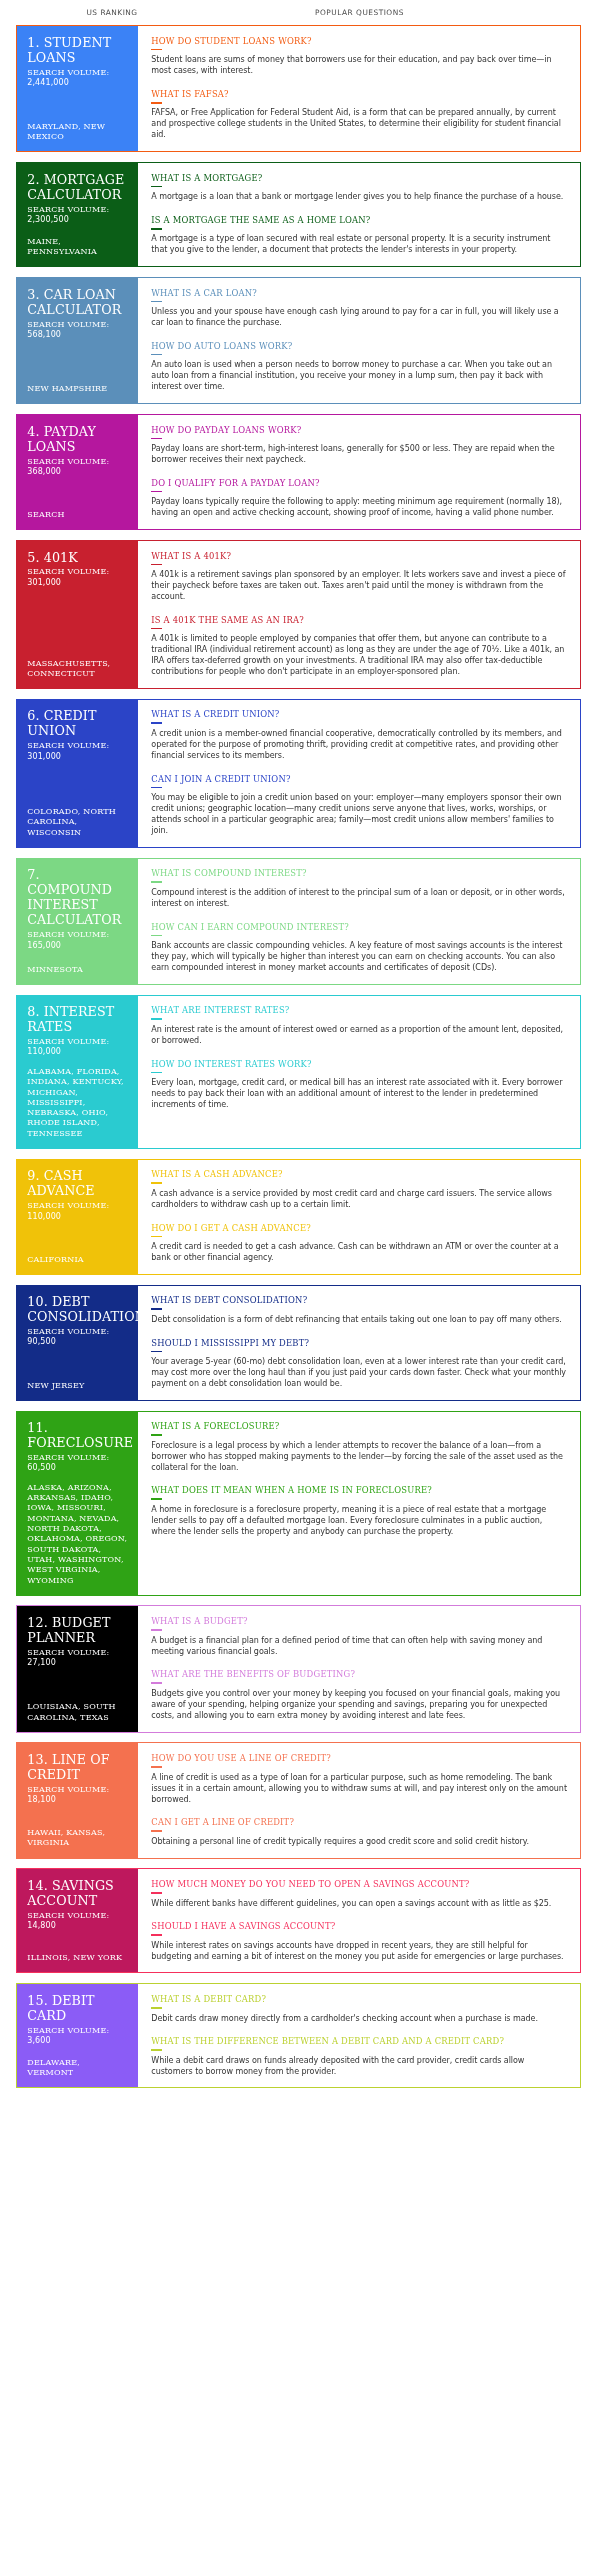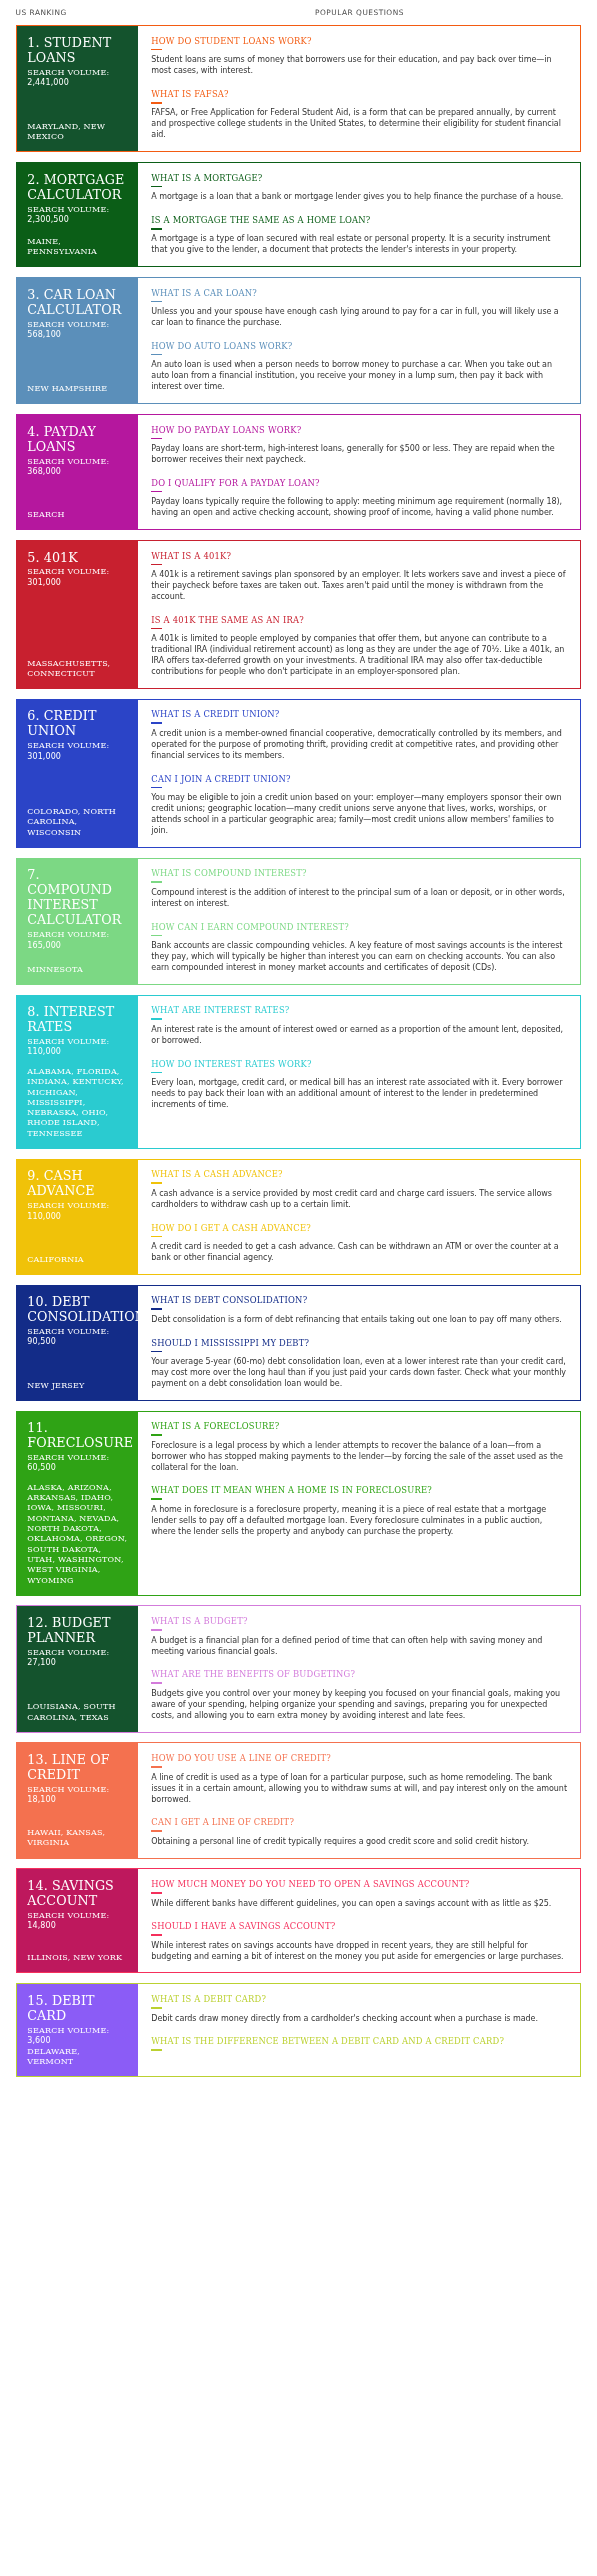--- a/index.html
+++ b/index.html
@@ -14,21 +14,21 @@
   
   .header{
     display:flex;
     padding:0 15.6px;
     box-sizing:border-box;
     height:25px;
     align-items:center;
   }
   .header .h-left{
     width:122px;
-    text-align:left;
+    text-align:right;
     font-size:7.4px;
     letter-spacing:0.5px;
     color:#4a4a4a;
     font-family:"DejaVu Sans", sans-serif;
   }
   .header .h-right{
     flex:1;
     text-align:center;
     font-size:7.4px;
     letter-spacing:0.5px;
@@ -121,21 +121,21 @@
 
 <div class="page">
 
   <div class="header">
     <div class="h-left">US RANKING</div>
     <div class="h-right">POPULAR QUESTIONS</div>
   </div>
 
   <div class="cards" id="cards-container">
       <div class="card" style="border-color: rgb(243, 91, 18);">
-        <div class="card-left" style="background:#14532d">
+        <div class="card-left" style="background:#3b82f6">
           <div class="rank-title">1. STUDENT LOANS</div>
           <div class="vol-label">SEARCH VOLUME:</div>
           <div class="vol-value">2,441,000</div>
           <div class="states bottom">MARYLAND, NEW MEXICO</div>
         </div>
         <div class="card-right">
           <div class="qa">
             <div class="q" style="color:#F35B12">HOW DO STUDENT LOANS WORK?</div>
             <div class="rule" style="background:#F35B12"></div>
             <div class="a">Student loans are sums of money that borrowers use for their education, and pay back over time—in most cases, with interest.</div>
@@ -341,21 +341,21 @@
             <div class="a">Foreclosure is a legal process by which a lender attempts to recover the balance of a loan—from a borrower who has stopped making payments to the lender—by forcing the sale of the asset used as the collateral for the loan.</div>
           </div>
           <div class="qa">
             <div class="q" style="color:#2FA315">WHAT DOES IT MEAN WHEN A HOME IS IN FORECLOSURE?</div>
             <div class="rule" style="background:#2FA315"></div>
             <div class="a">A home in foreclosure is a foreclosure property, meaning it is a piece of real estate that a mortgage lender sells to pay off a defaulted mortgage loan. Every foreclosure culminates in a public auction, where the lender sells the property and anybody can purchase the property.</div>
           </div>
         </div>
       </div>
       <div class="card" style="border-color: rgb(211, 123, 219);">
-        <div class="card-left" style="background:#14532d">
+        <div class="card-left" style="background:#000000">
           <div class="rank-title">12. BUDGET PLANNER</div>
           <div class="vol-label">SEARCH VOLUME:</div>
           <div class="vol-value">27,100</div>
           <div class="states bottom">LOUISIANA, SOUTH CAROLINA, TEXAS</div>
         </div>
         <div class="card-right">
           <div class="qa">
             <div class="q" style="color:#D37BDB">WHAT IS A BUDGET?</div>
             <div class="rule" style="background:#D37BDB"></div>
             <div class="a">A budget is a financial plan for a defined period of time that can often help with saving money and meeting various financial goals.</div>
@@ -416,19 +416,20 @@
         </div>
         <div class="card-right">
           <div class="qa">
             <div class="q" style="color:#BBD130">WHAT IS A DEBIT CARD?</div>
             <div class="rule" style="background:#BBD130"></div>
             <div class="a">Debit cards draw money directly from a cardholder's checking account when a purchase is made.</div>
           </div>
           <div class="qa">
             <div class="q" style="color:#BBD130">WHAT IS THE DIFFERENCE BETWEEN A DEBIT CARD AND A CREDIT CARD?</div>
             <div class="rule" style="background:#BBD130"></div>
+            <div class="a">While a debit card draws on funds already deposited with the card provider, credit cards allow customers to borrow money from the provider.</div>
           </div>
         </div>
       </div>
     </div>
 
 </div>
 
 
 </body></html>

